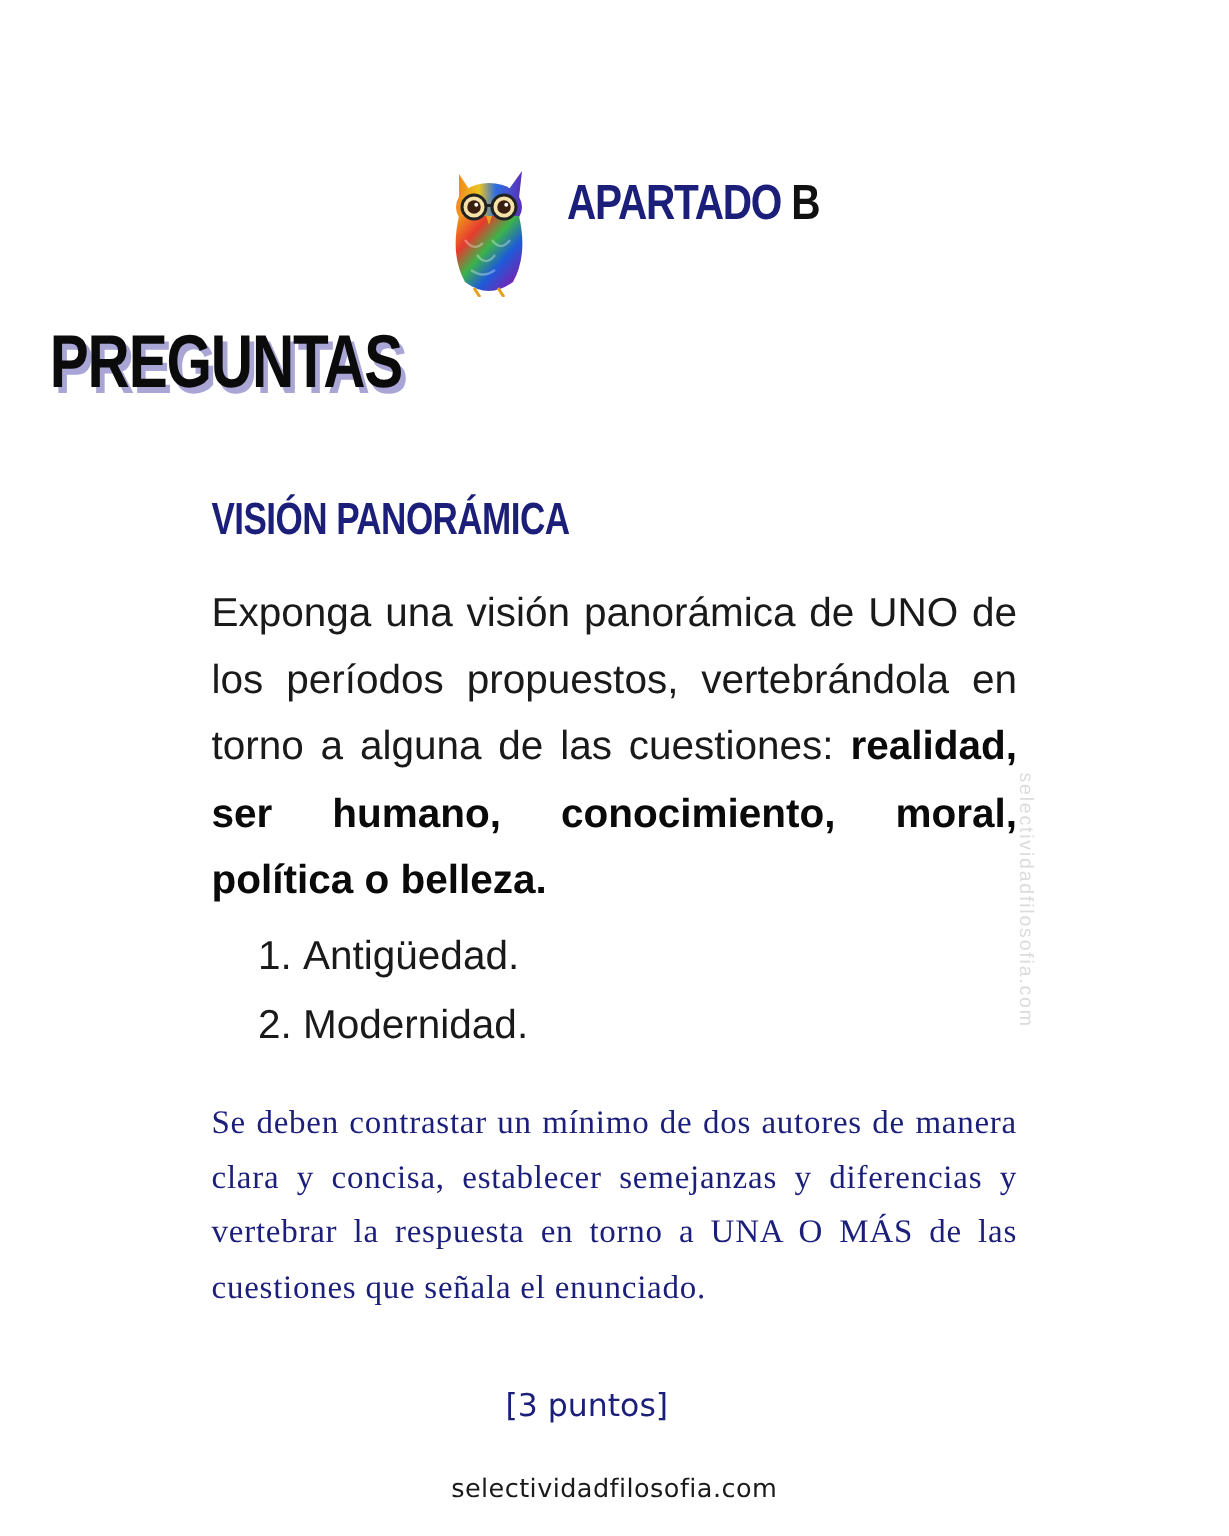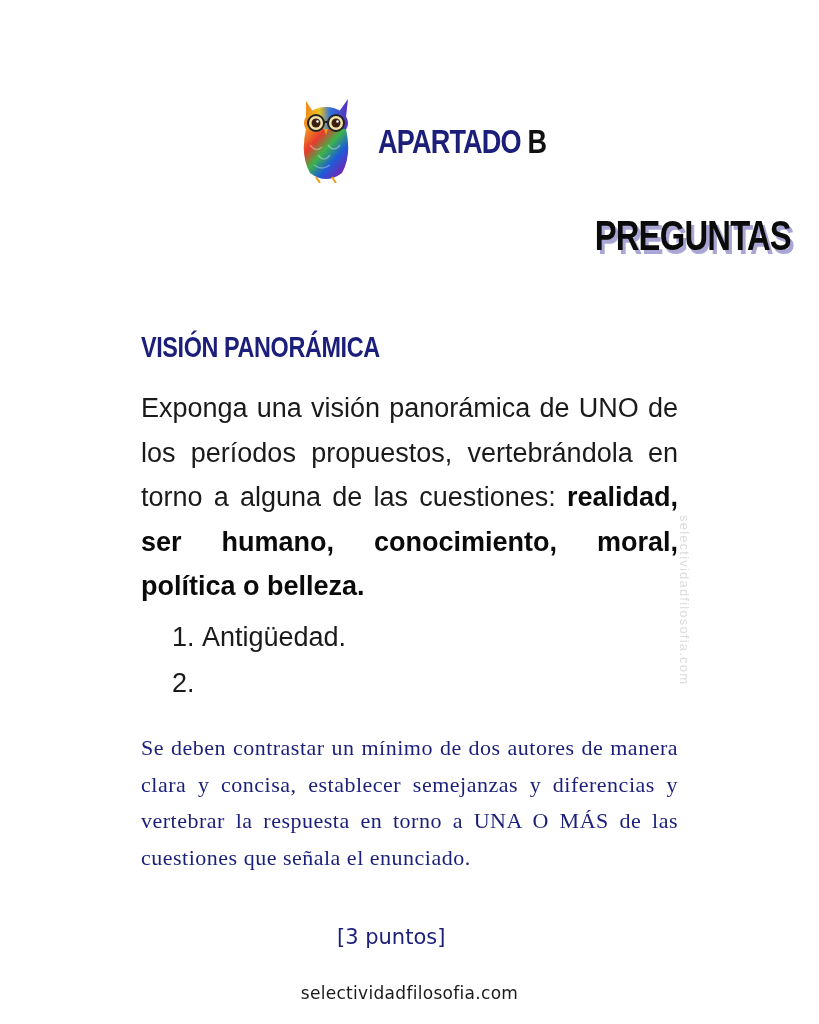--- a/index.html
+++ b/index.html
@@ -2,40 +2,40 @@
 <html><head>
   <meta charset="utf-8">
   <style>
     html, body { margin: 0; padding: 0; }
     body {
       width: 819px; height: 1024px; background: #ffffff;
       position: relative; overflow: hidden;
       font-family: "Liberation Sans", sans-serif;
     }
     .header {
-      position: absolute; left: 296px; top: 94px; height: 90px;
-      display: flex; align-items: center;
+      position: absolute; left: 296px; top: 110px; height: 90px;
+      display: flex; align-items: flex-start;
     }
     .owl { width: 60px; height: 88px; }
     .apartado {
       margin-left: 22px;
       font-family: "Liberation Sans", sans-serif;
       font-weight: bold; font-size: 33px;
       letter-spacing: -1px;
       transform: scaleX(0.82); transform-origin: left center;
       display: inline-block; white-space: nowrap;
       margin-top: 6px;
     }
     .apartado .word { color: #1b1f7a; }
     .apartado .letter { color: #111111; }
     .title {
       position: absolute; left: 0; width: 819px; top: 212px;
-      text-align: right;
+      text-align: left;
       font-family: "Liberation Sans", sans-serif;
-      font-weight: bold; font-size: 42px; color: #0b0b0b;
+      font-weight: bold; font-size: 50px; color: #0b0b0b;
       letter-spacing: -1px;
       text-shadow: 4px 4px 0 #a9a6d6;
     }
     .title span { display: inline-block; transform: scaleX(0.78); }
     .section-heading {
       position: absolute; left: 141px; top: 330px;
       font-weight: bold; font-size: 30px; color: #1b1f7a;
       transform: scaleX(0.78); transform-origin: left center;
       white-space: nowrap; letter-spacing: -0.5px;
     }
@@ -125,20 +125,21 @@
 
 <div class="statement"><span>Exponga una visión panorámica de UNO de los períodos propuestos, vertebrándola en torno a alguna de las cuestiones: </span><b>realidad, ser humano, conocimiento, moral, política o belleza.</b></div>
 
 <ul class="periods">
   <li>
     <span class="num">1.</span>
     <span>Antigüedad.</span>
   </li>
   <li>
     <span class="num">2.</span>
+    <span>Modernidad.</span>
   </li>
 </ul>
 
 <div class="note">Se deben contrastar un mínimo de dos autores de manera clara y concisa, establecer semejanzas y diferencias y vertebrar la respuesta en torno a UNA O MÁS de las cuestiones que señala el enunciado.</div>
 
 <div class="points">[3 puntos]</div>
 
 <div class="footer">selectividadfilosofia.com</div>
 
 <div class="watermark">selectividadfilosofia.com</div>

